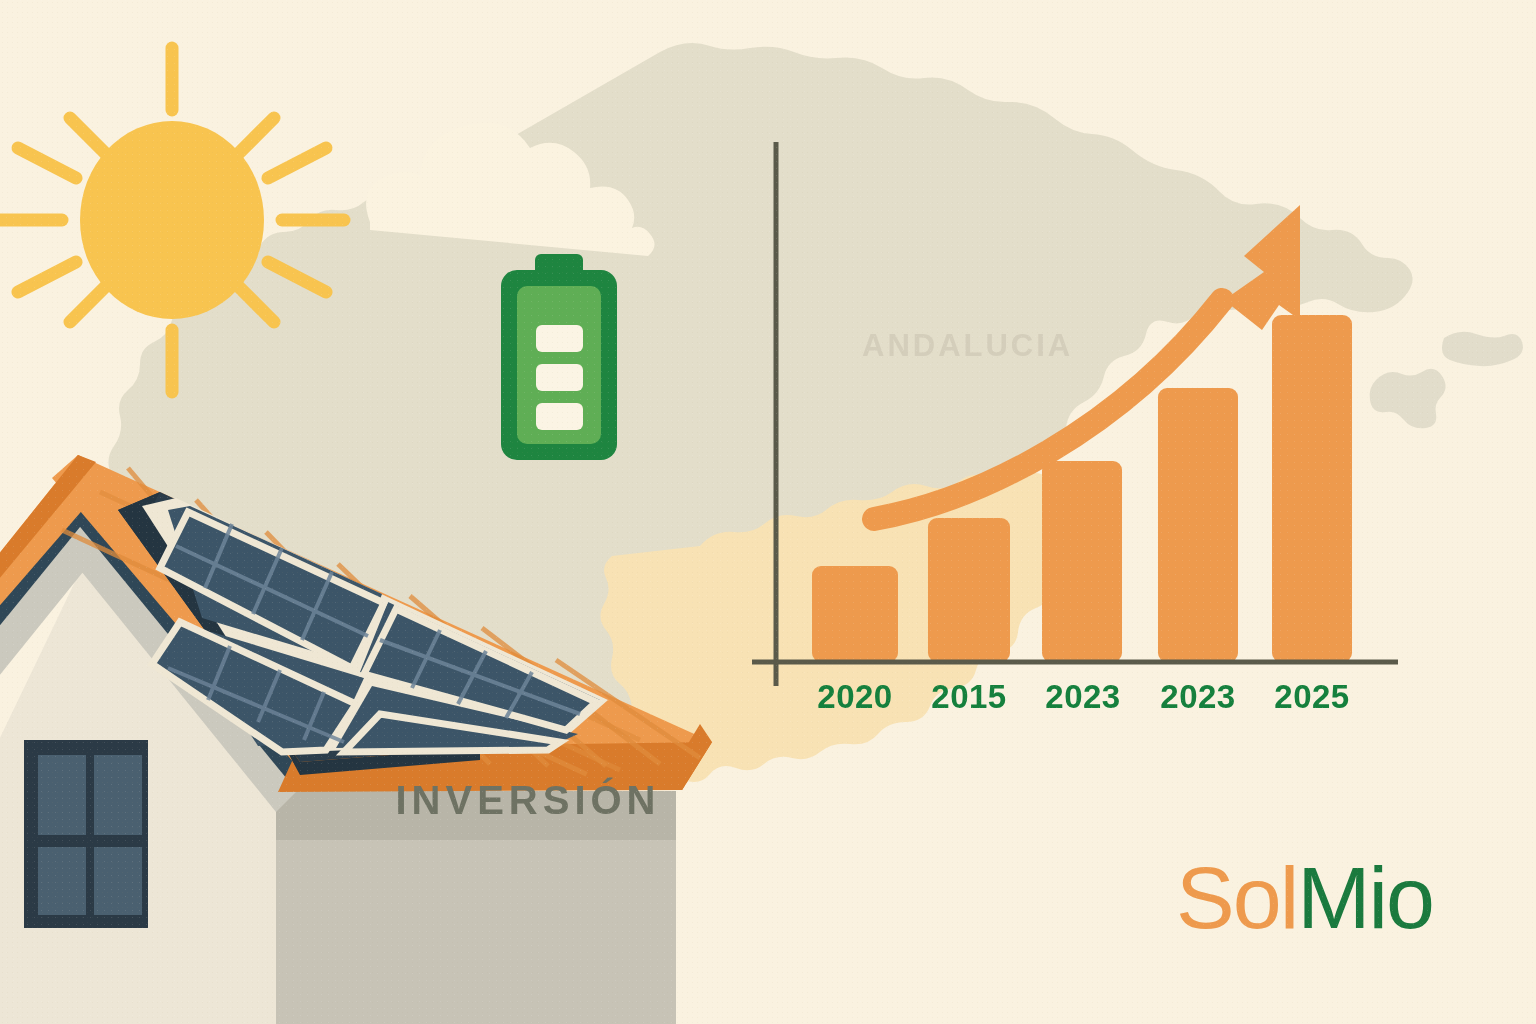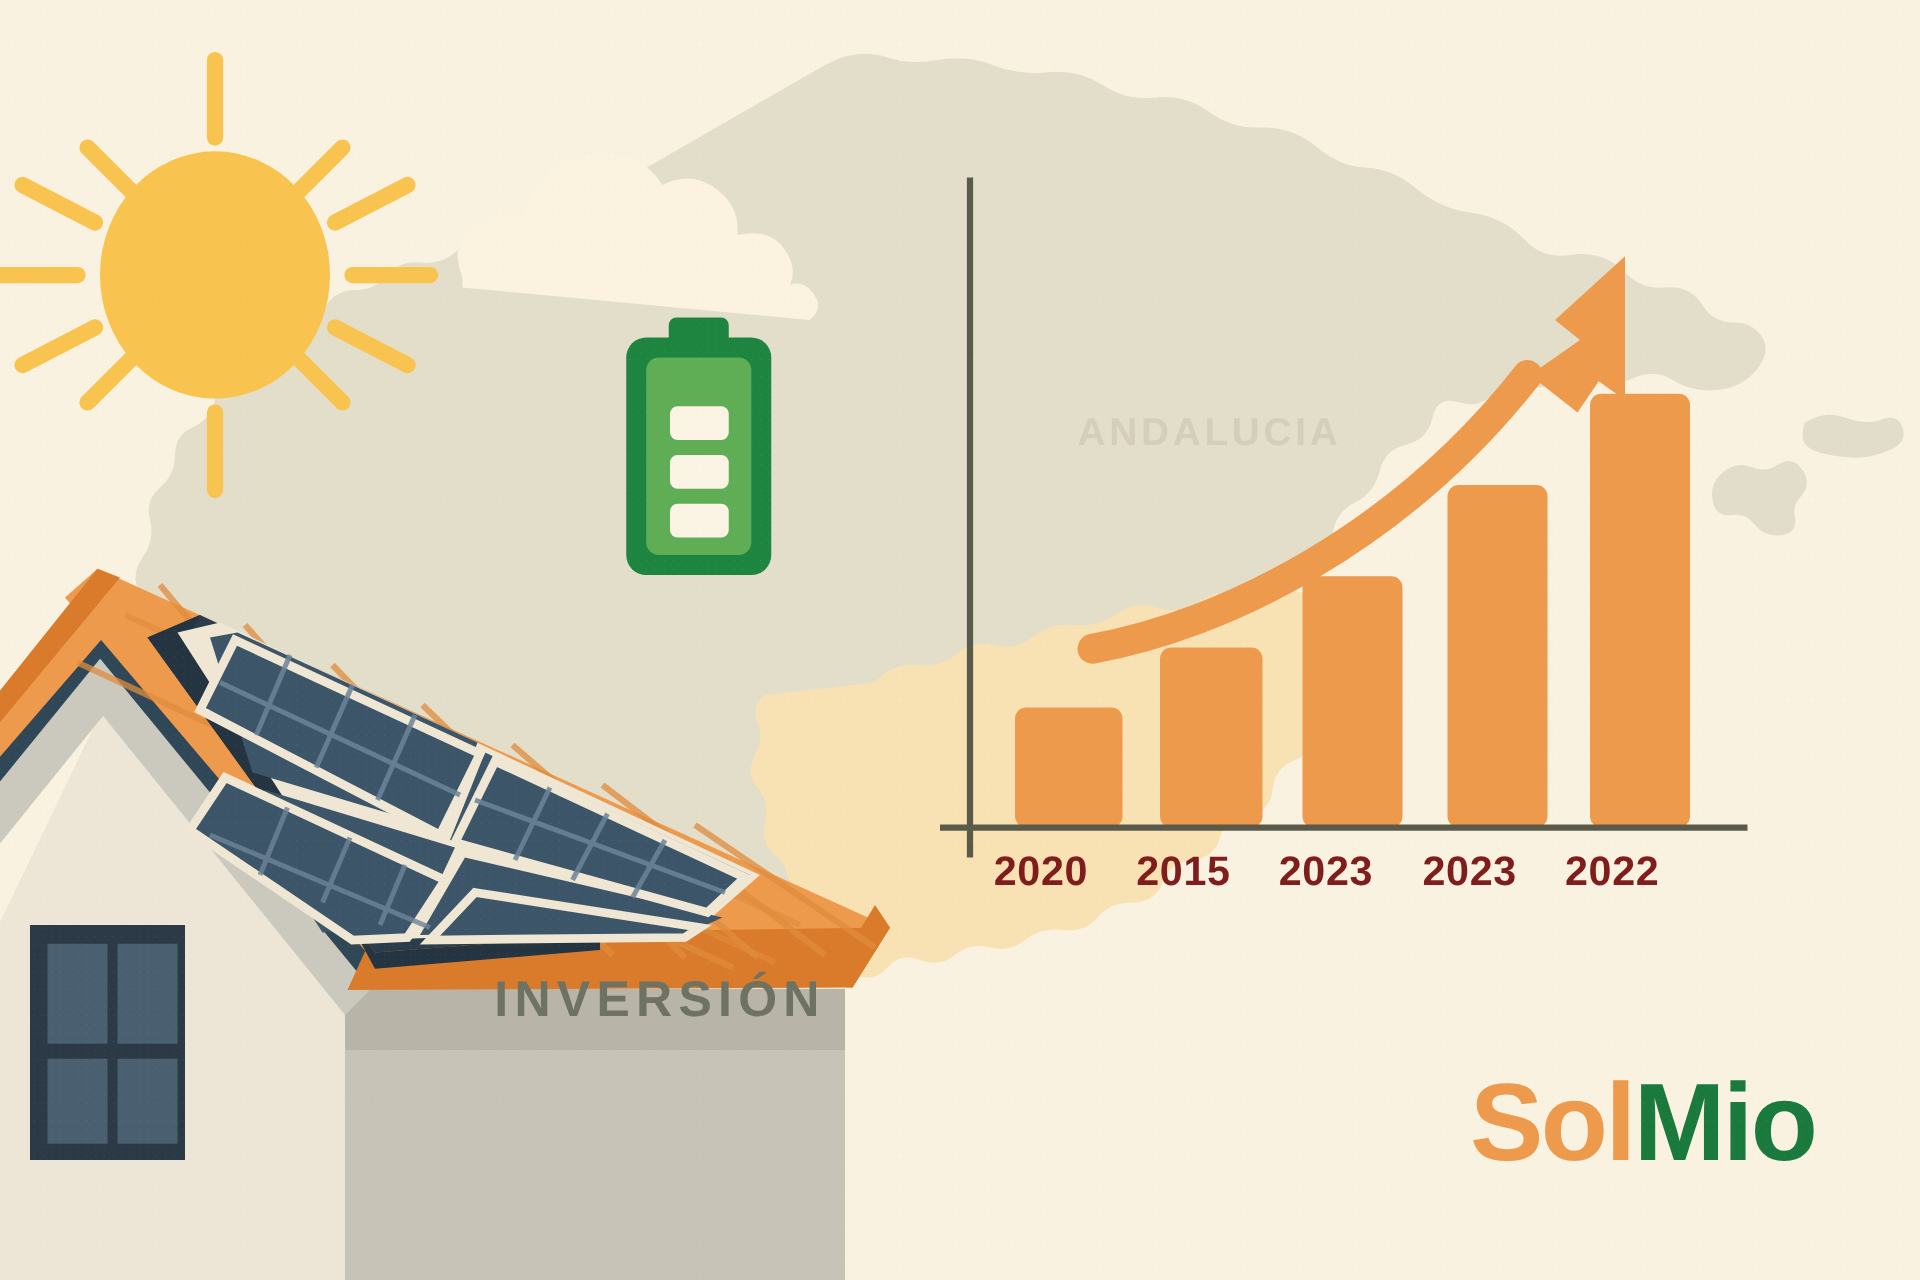--- a/index.html
+++ b/index.html
@@ -41,34 +41,35 @@
     font-size:40px;
     font-weight:700;
     letter-spacing:5px;
     color:#6E7263;
   }
 
   #logo {
     position:absolute;
     left:1176px; top:854px;
     font-size:88px;
-    font-weight:700;
+    font-weight:400;
     letter-spacing:-2px;
     line-height:1;
   }
   #logo .sol { color:#EE9A4D; }
   #logo .mio { color:#1A7A3E; }
 
   .axis-tick-label {
     position:absolute;
     top:678px;
     width:120px;
+    text-align:center;
     font-size:33px;
     font-weight:700;
-    color:#7f1d1d;
+    color:#15803d;
     letter-spacing:.5px;
   }
 
   #andalucia-label {
     left:862px; top:328px;
     font-size:31px;
     font-weight:600;
     letter-spacing:3px;
     color:#D4CEBB;
   }
@@ -265,20 +266,20 @@
     </g>
 
     <line x1="776" y1="142" x2="776" y2="686" stroke="#5A5A4A" stroke-width="5"></line>
     <line x1="752" y1="662" x2="1398" y2="662" stroke="#5A5A4A" stroke-width="5"></line>
   </svg>
 
   <div class="axis-tick-label" style="left:795px;">2020</div>
   <div class="axis-tick-label" style="left:909px;">2015</div>
   <div class="axis-tick-label" style="left:1023px;">2023</div>
   <div class="axis-tick-label" style="left:1138px;">2023</div>
-  <div class="axis-tick-label" style="left:1252px;">2022</div>
+  <div class="axis-tick-label" style="left:1252px;">2025</div>
 
   <div class="txt" id="inversion-label">INVERSIÓN</div>
 
   <div id="logo"><span class="sol">Sol</span><span class="mio">Mio</span></div>
 
   <div id="grain"></div>
 </div>
 
 </body></html>

